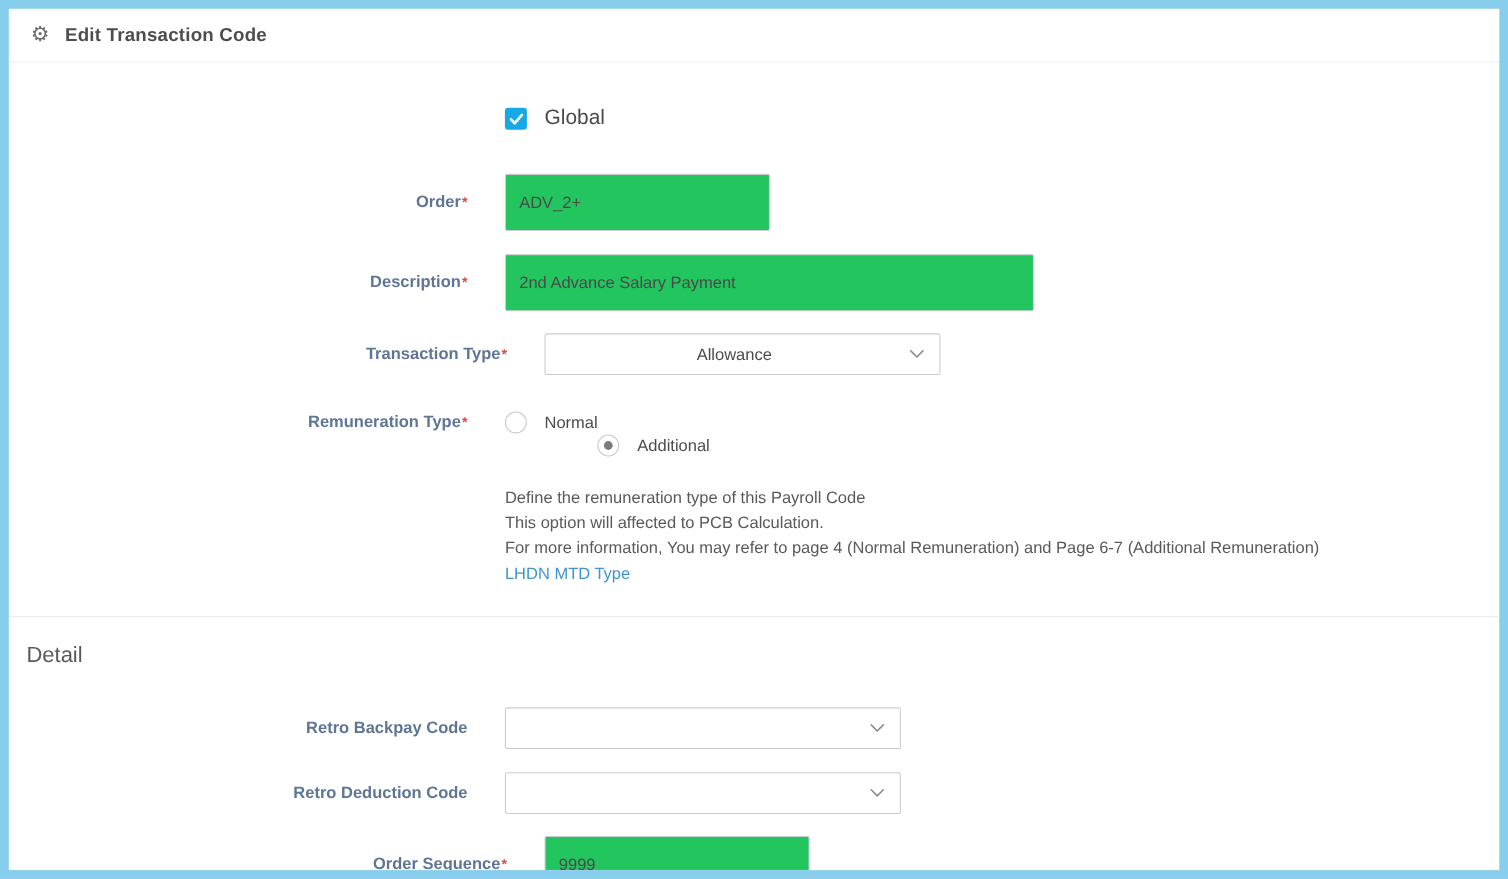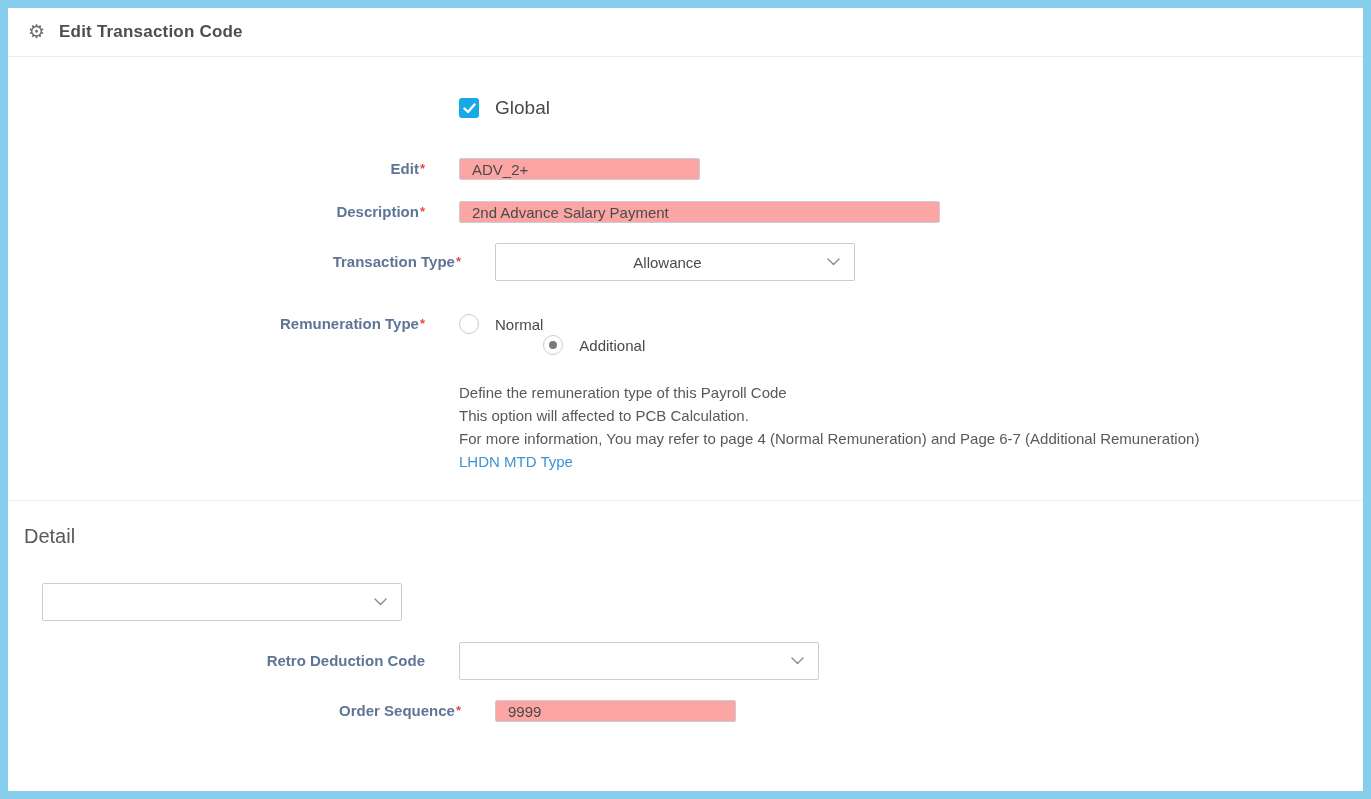--- a/index.html
+++ b/index.html
@@ -54,28 +54,28 @@
   }
   .req {
     color: #e14b42;
     font-size: 13px;
     vertical-align: top;
     margin-left: 1px;
     font-weight: bold;
   }
   .control-col { margin-left: 34px; }
   .text-input {
-    height: 22px;
+    height: 52px;
     border: 1px solid #c9cdd1;
     border-radius: 2px;
     font-size: 15px;
     color: #4a4a4a;
     padding: 0 12px;
     font-family: "Liberation Sans", "DejaVu Sans", sans-serif;
-    background: #fca5a5;
+    background: #22c55e;
     outline: none;
   }
   .w-code  { width: 241px; }
   .w-desc  { width: 481px; }
   .w-select{ width: 360px; }
   .select-box {
     height: 38px;
     border: 1px solid #c9cdd1;
     border-radius: 2px;
     background: #fff;
@@ -186,21 +186,21 @@
         <svg width="13" height="11" viewBox="0 0 13 11">
           <polyline points="1.5,5.5 5,9 11.5,1.5" fill="none" stroke="#ffffff" stroke-width="2.4" stroke-linecap="round" stroke-linejoin="round"></polyline>
         </svg>
       </span>
       <span class="checkbox-label">Global</span>
     </div>
   </div>
 
   <div class="form-row mt-39">
     <div class="flabel">
-      <span>Edit</span><span class="req">*</span>
+      <span>Order</span><span class="req">*</span>
     </div>
     <input class="text-input w-code control-col" type="text" value="ADV_2+" style="">
   </div>
 
   <div class="form-row mt-21">
     <div class="flabel">
       <span>Description</span><span class="req">*</span>
     </div>
     <input class="text-input w-desc control-col" type="text" value="2nd Advance Salary Payment" style="">
   </div>
@@ -243,20 +243,23 @@
     <div>Define the remuneration type of this Payroll Code</div>
     <div>This option will affected to PCB Calculation.</div>
     <div>For more information, You may refer to page 4 (Normal Remuneration) and Page 6-7 (Additional Remuneration)</div>
     <a class="help-link">LHDN MTD Type</a>
   </div>
 
   <div class="section-divider"></div>
   <h2 class="section-title">Detail</h2>
 
   <div class="form-row mt-35">
+    <div class="flabel">
+      <span>Retro Backpay Code</span>
+    </div>
     <div class="select-box w-select control-col">
       <span class="select-value"></span>
       <span class="chevron">
         <svg width="13" height="8" viewBox="0 0 13 8">
             <polyline points="1,1 6.5,6.5 12,1" fill="none" stroke="#8a8a8a" stroke-width="1.4" stroke-linecap="round" stroke-linejoin="round"></polyline>
           </svg>
       </span>
     </div>
   </div>
 

